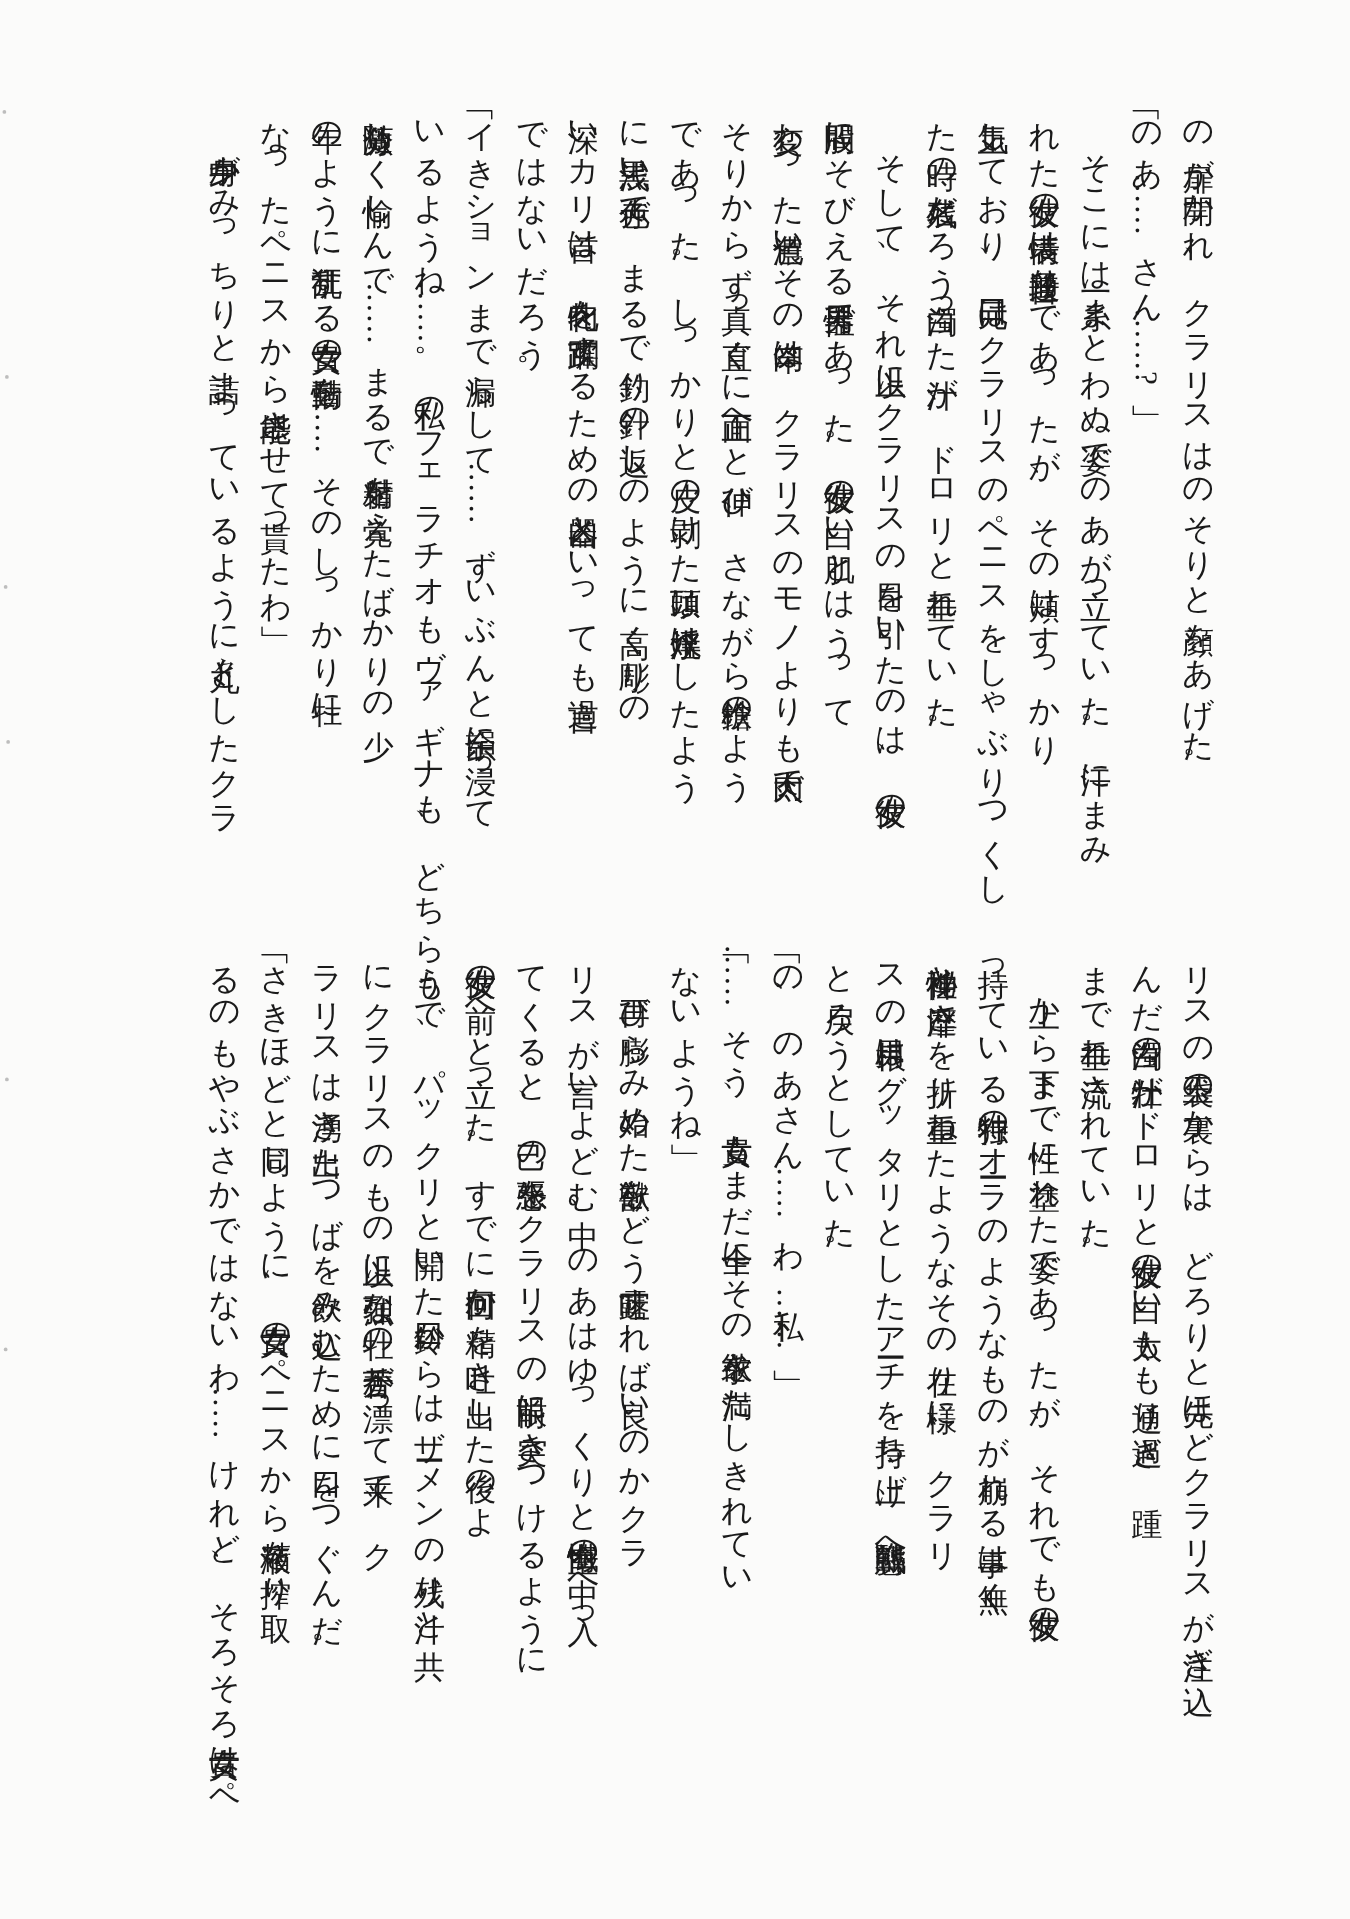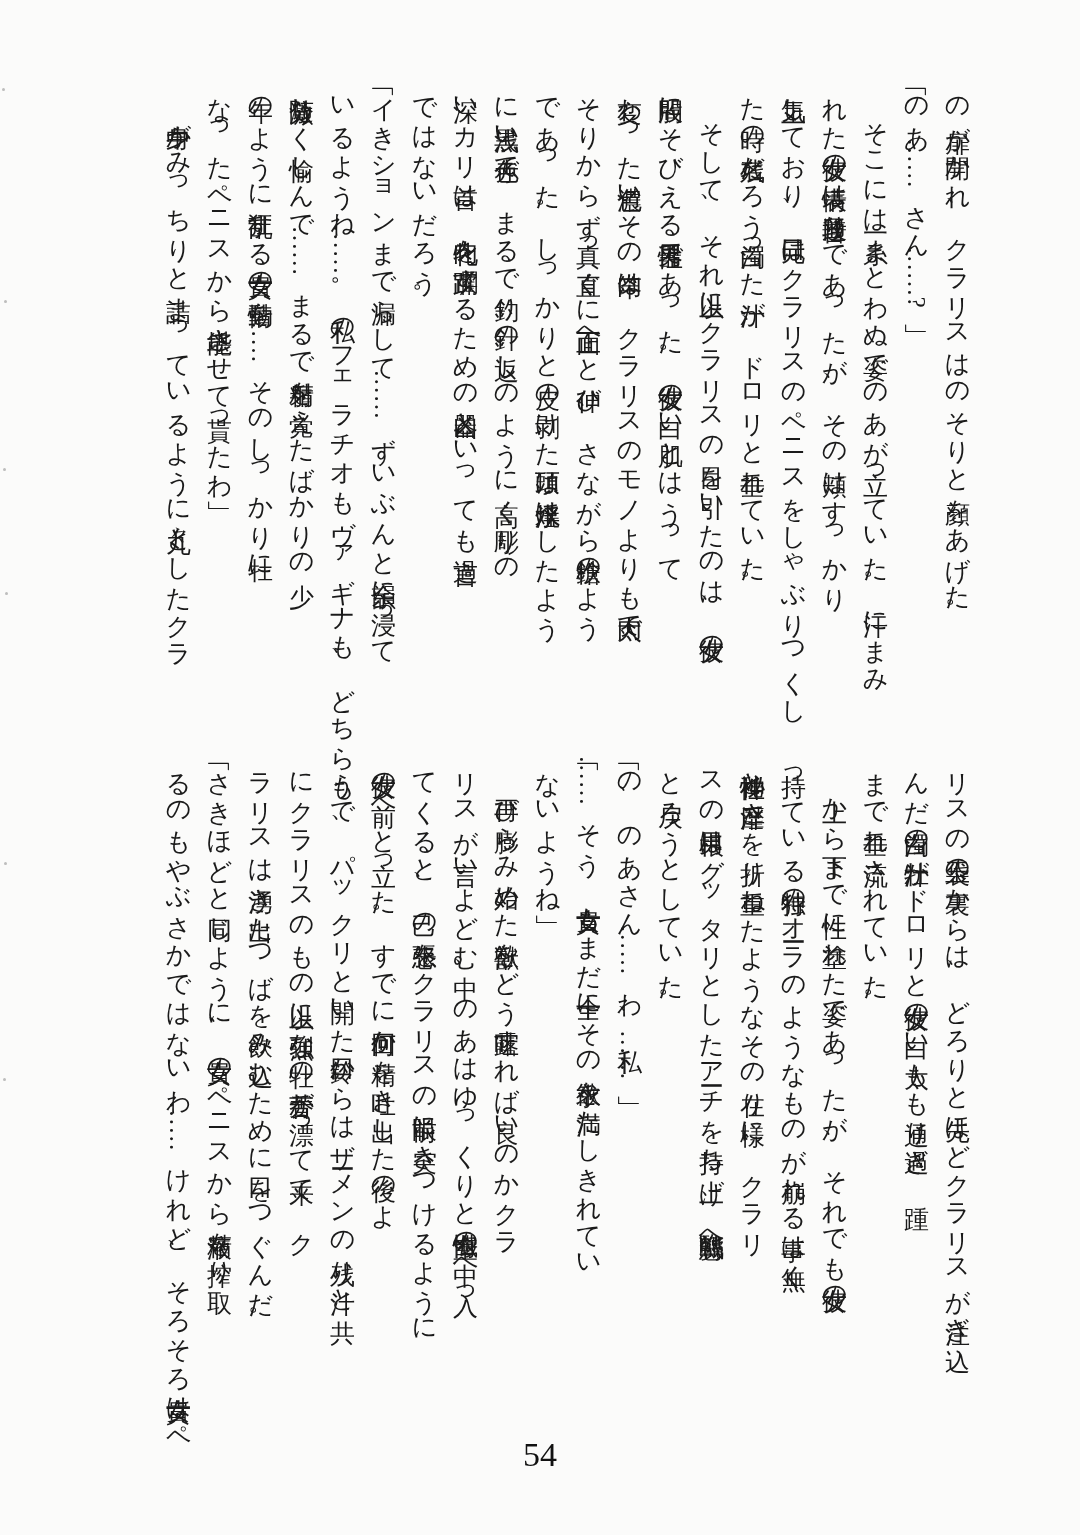--- a/index.html
+++ b/index.html
@@ -96,21 +96,20 @@
       <p class="line indent">再び膨らみ始めた獣欲をどう吐露すれば良いのかクラ</p>
       <p class="line">リスが言いよどむ中、のあはゆっくりと懺悔室の中へ入っ</p>
       <p class="line">てくると、己の怒張をクラリスの眼前に突きつけるように</p>
       <p class="line">彼女の前へと立った。すでに何回か精を吐き出した後のよ</p>
       <p class="line">うで、パックリと開いた鈴口からはザーメンの残り汁と共</p>
       <p class="line">にクラリスのもの以上に強烈な牡の芳香が漂って来て、ク</p>
       <p class="line">ラリスは湧き出たつばを飲み込むために口をつぐんだ。</p>
       <p class="line">「さきほどと同じように、貴女のペニスから精液を搾り取</p>
       <p class="line">るのもやぶさかではないわ……けれど、そろそろ貴女はペ</p>
     </div>
-  <div class="page-number">54</div>
 
   <div class="speck" style="left:2px; top:88px;"></div>
   <div class="speck" style="left:4px; top:300px;"></div>
   <div class="speck" style="left:3px; top:468px;"></div>
   <div class="speck" style="left:5px; top:592px;"></div>
   <div class="speck" style="left:4px; top:862px;"></div>
   <div class="speck" style="left:3px; top:1078px;"></div>
 </div>
 
 </body></html>

